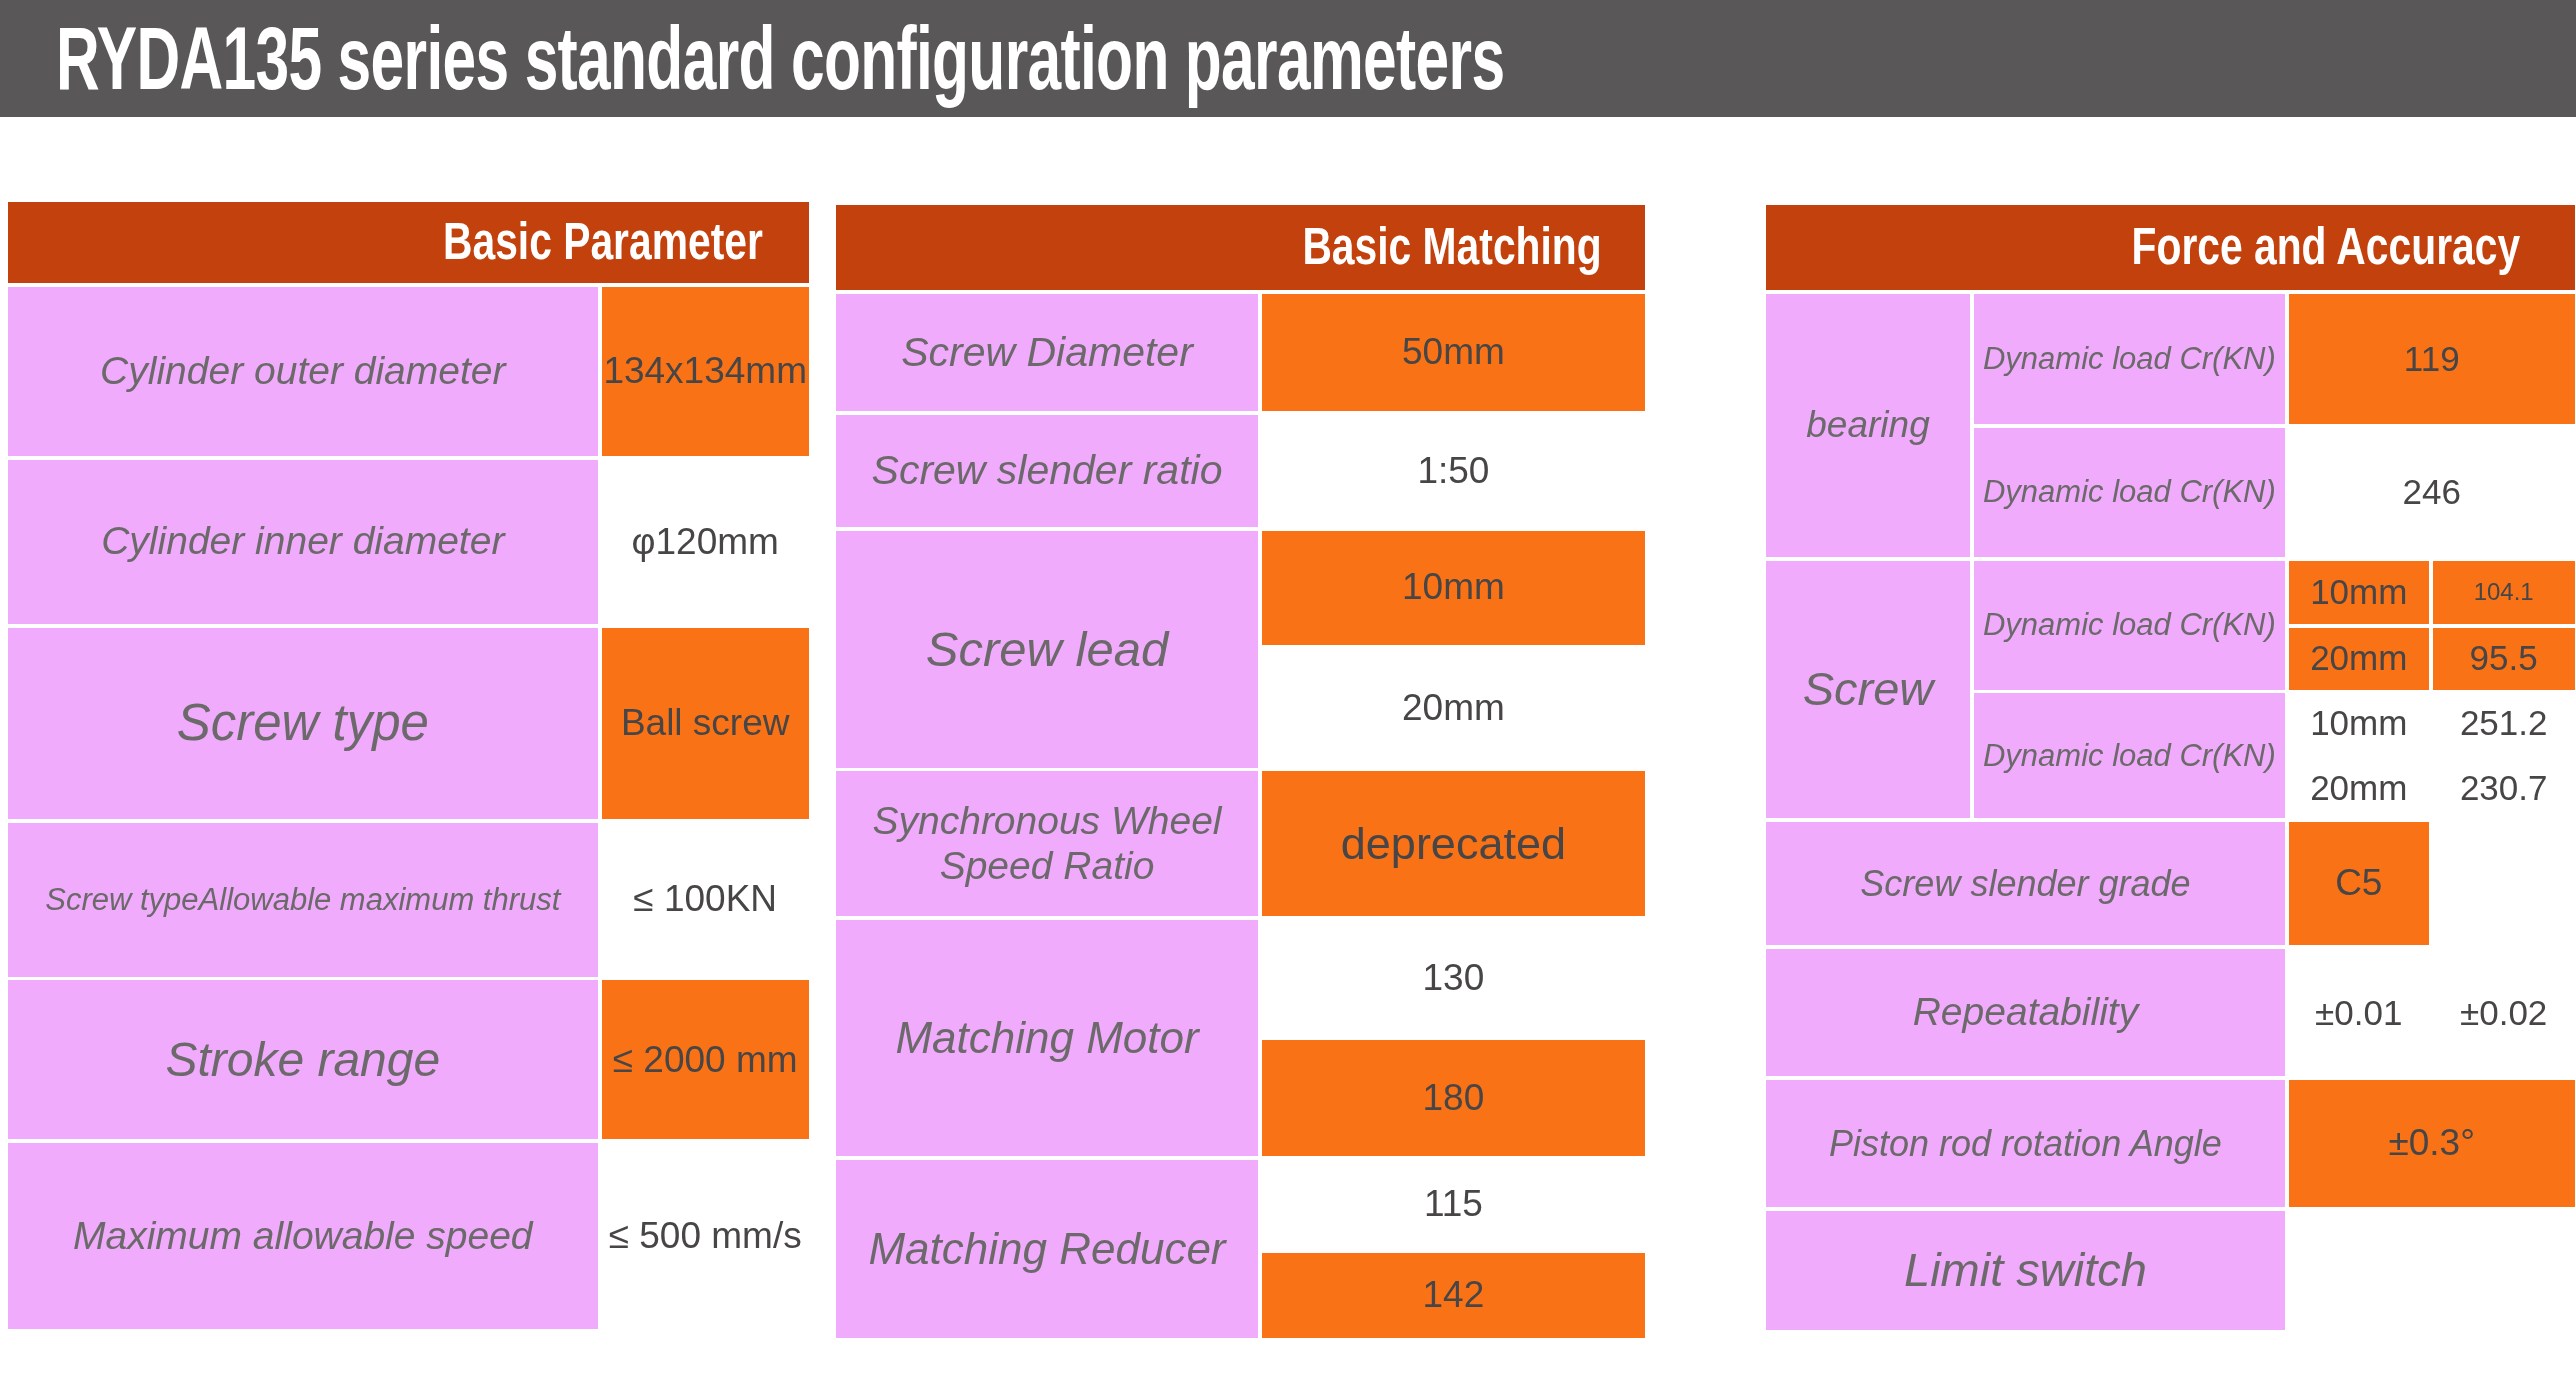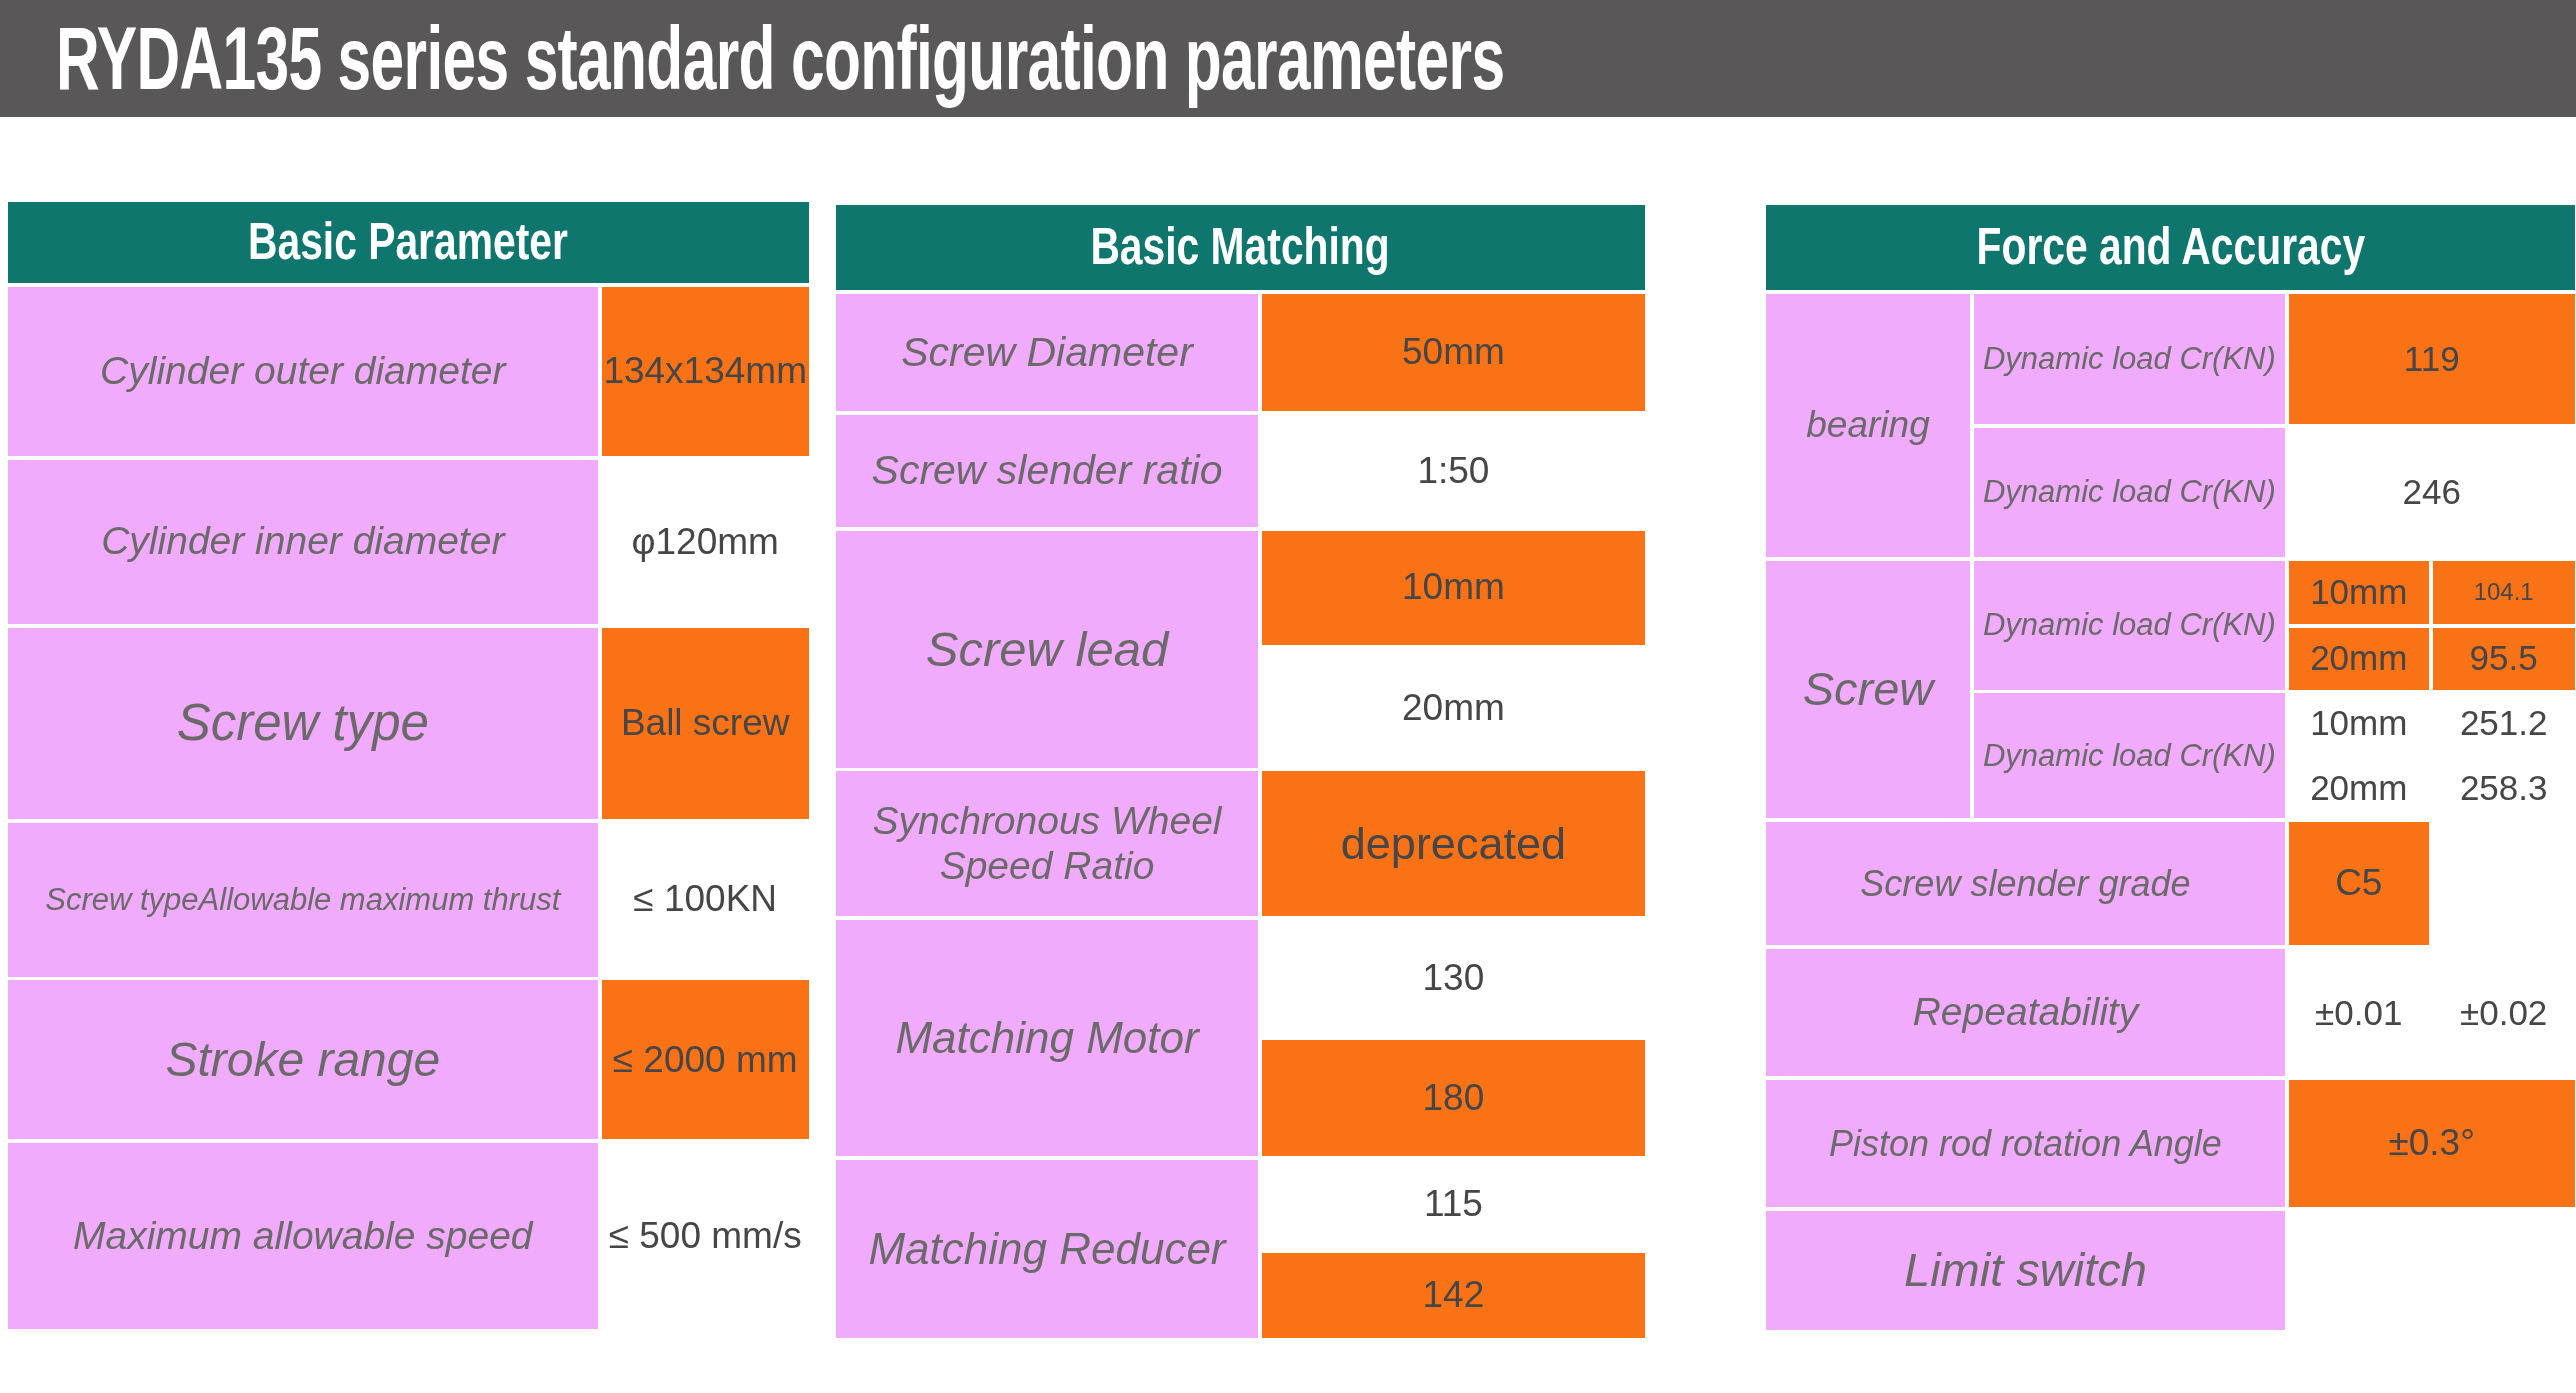--- a/index.html
+++ b/index.html
@@ -15,21 +15,21 @@
   .titlebar .t{
     color:#ffffff;font-weight:bold;font-size:89px;letter-spacing:-1px;
     transform:scaleX(0.68);transform-origin:0 50%;
     margin-left:56px;white-space:nowrap;
   }
   .tbl{position:absolute;display:grid;gap:3.9px;}
   .cell{
     display:flex;align-items:center;justify-content:center;
     text-align:center;line-height:1.15;padding:0 5.8px;box-sizing:border-box;
   }
-  .hdr{background:#0f766e;color:#ffffff;font-weight:bold;}
+  .hdr{background:#c2410c;color:#ffffff;font-weight:bold;justify-content:flex-end;}
   .hdr .ht{font-size:51px;transform:scaleX(0.8);white-space:nowrap;}
   .lbl{background:#f0abfc;color:#6b6969;font-style:italic;}
   .vl{background:#f97316;color:#474546;}
   .vw{background:#ffffff;color:#474546;}
   #t1{left:7.8px;top:202px;grid-template-columns:590px 207px;
       grid-template-rows:81px 169px 164px 191px 154px 159px 186px;}
   #t2{left:836px;top:205px;grid-template-columns:422px 383px;
       grid-template-rows:85px 117px 112px 114px 119px 145px 116px 116px 89px 85px;}
   #t3{left:1766px;top:205px;grid-template-columns:204px 311px 140px 142px;
       grid-template-rows:85px 130px 129px 63px 62px 60px 61px 123px 127px 127px 119px;}
@@ -94,21 +94,21 @@
   <div class="cell lbl" style="grid-column:1;grid-row:4/span 4;font-size:47px">Screw</div>
   <div class="cell lbl" style="grid-column:2;grid-row:4/span 2;font-size:31px;padding:0 1.9px">Dynamic load Cr(KN)</div>
   <div class="cell vl" style="grid-column:3;grid-row:4;font-size:35px">10mm</div>
   <div class="cell vl" style="grid-column:4;grid-row:4;font-size:24px">104.1</div>
   <div class="cell vl" style="grid-column:3;grid-row:5;font-size:35px">20mm</div>
   <div class="cell vl" style="grid-column:4;grid-row:5;font-size:35px">95.5</div>
   <div class="cell lbl" style="grid-column:2;grid-row:6/span 2;font-size:31px;padding:0 1.9px">Dynamic load Cr(KN)</div>
   <div class="cell vw" style="grid-column:3;grid-row:6;font-size:35px">10mm</div>
   <div class="cell vw" style="grid-column:4;grid-row:6;font-size:35px">251.2</div>
   <div class="cell vw" style="grid-column:3;grid-row:7;font-size:35px">20mm</div>
-  <div class="cell vw" style="grid-column:4;grid-row:7;font-size:35px">258.3</div>
+  <div class="cell vw" style="grid-column:4;grid-row:7;font-size:35px">230.7</div>
 
   <div class="cell lbl" style="grid-column:1/span 2;grid-row:8;font-size:36px">Screw slender grade</div>
   <div class="cell vl" style="grid-column:3;grid-row:8;font-size:37px">C5</div>
 
   <div class="cell lbl" style="grid-column:1/span 2;grid-row:9;font-size:39px">Repeatability</div>
   <div class="cell vw" style="grid-column:3;grid-row:9;font-size:35px">±0.01</div>
   <div class="cell vw" style="grid-column:4;grid-row:9;font-size:35px">±0.02</div>
 
   <div class="cell lbl" style="grid-column:1/span 2;grid-row:10;font-size:36px">Piston rod rotation Angle</div>
   <div class="cell vl" style="grid-column:3/span 2;grid-row:10;font-size:37px">±0.3°</div>

